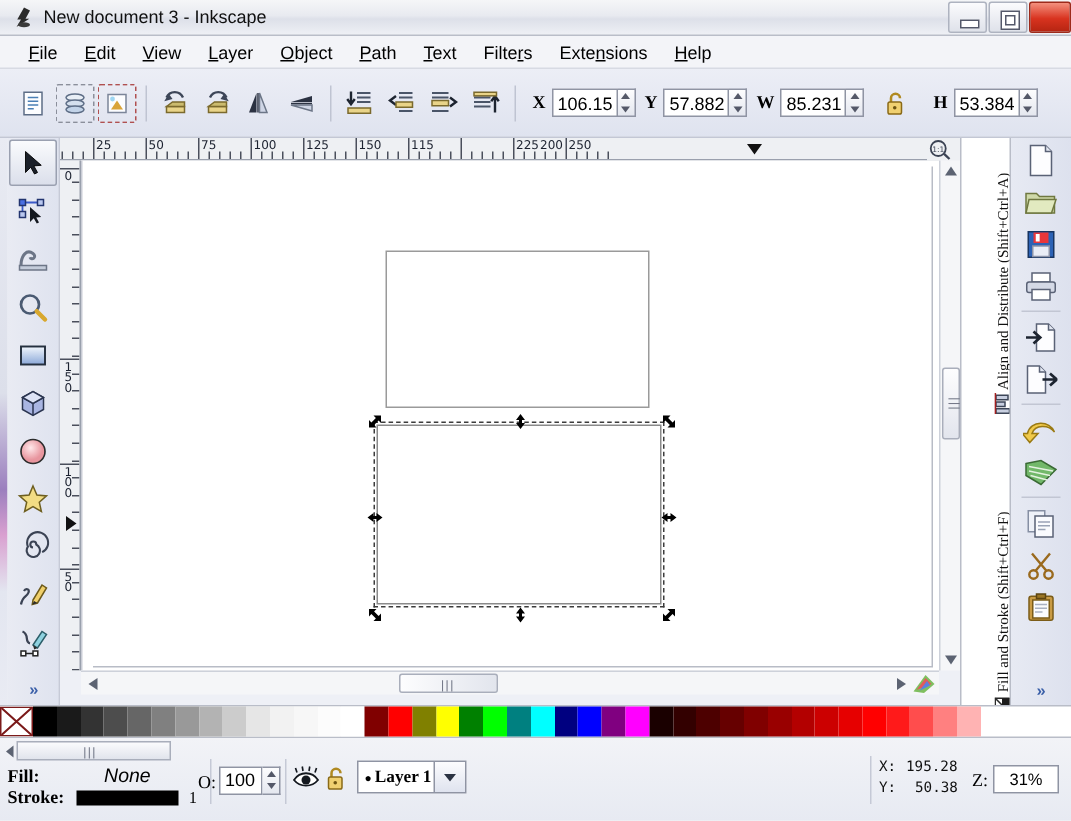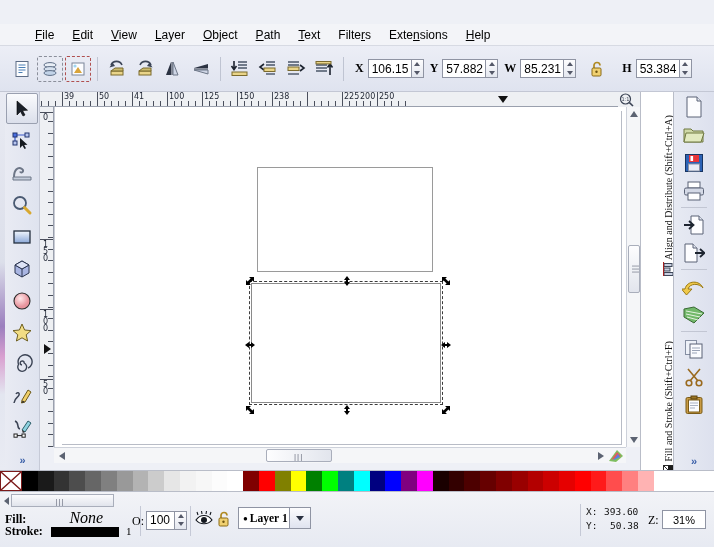--- a/index.html
+++ b/index.html
@@ -23,21 +23,21 @@
       position:relative;border-radius:2px;}
   .wb.close{background:linear-gradient(to bottom,#f3907e,#d8331f 55%,#b62512);border-color:#9d2a1b;width:28px;}
   .wb i{position:absolute;display:block;}
   .wb.min i{left:7px;top:11px;width:11px;height:4px;border:1px solid #54586a;background:#fff;}
   .wb.max i{left:7px;top:5px;width:11px;height:11px;border:1px solid #54586a;background:#fff;}
   .wb.max i:after{content:"";position:absolute;left:2px;top:2px;right:2px;bottom:2px;border:1px solid #54586a;}
 
   
   .menubar{position:absolute;left:0;top:24px;width:714px;height:22px;
     background:#f3f4f8;border-bottom:1px solid #d7dae3;box-sizing:border-box;
-    display:flex;align-items:center;padding-left:26px;}
+    display:flex;align-items:center;padding-left:10px;}
   .menu-item{padding:2px 9px;font-size:12px;color:#000;cursor:default;white-space:nowrap;}
   .menu-item u{text-decoration:underline;}
 
   
   .cmdbar{position:absolute;left:0;top:46px;width:714px;height:46px;
     background:linear-gradient(to bottom,#eceef6,#dfe3ef);
     border-bottom:1px solid #c3c7d4;box-sizing:border-box;
     display:flex;align-items:center;}
   .tbtn{width:26px;height:26px;margin:0 1px;position:relative;box-sizing:border-box;
         display:flex;align-items:center;justify-content:center;border-radius:2px;}
@@ -116,38 +116,56 @@
   .palette{position:absolute;left:0;top:470px;width:714px;height:22px;background:#fff;
     border-top:1px solid #b9bdc8;border-bottom:1px solid #b9bdc8;box-sizing:border-box;display:flex;}
   .swatch{height:20px;flex:0 0 auto;}
   .pal-none{width:22px;position:relative;background:#fff;}
   .pal-none svg{position:absolute;left:0;top:0;}
 
   
   .statusbar{position:absolute;left:0;top:492px;width:714px;height:55px;
     background:linear-gradient(to bottom,#f2f3f7,#e7eaf2);box-sizing:border-box;}
   .fs-lbl{font-weight:bold;font-family:"Liberation Serif",serif;font-size:12px;}
-  .none-it{font-style:italic;font-family:Liberation Serif, serif;font-size:16px;}
+  .none-it{font-style:italic;font-family:Liberation Sans, sans-serif;font-size:13px;}
   .strokebar{display:inline-block;width:68px;height:10px;background:#000;vertical-align:middle;}
   .layerbox{position:absolute;display:flex;align-items:center;height:22px;
      border:1px solid #8f94a3;background:#fff;box-sizing:border-box;}
   .layerdrop{width:20px;height:20px;border-left:1px solid #8f94a3;
      background:linear-gradient(to bottom,#fcfcfe,#dfe3ef);display:flex;align-items:center;justify-content:center;}
   .statustext{position:absolute;font-size:11.5px;font-family:"Liberation Serif",serif;white-space:nowrap;}
   .statustext b{font-weight:bold;}
   .coords{position:absolute;font-family:"DejaVu Sans Mono",monospace;font-size:9.5px;color:#111;}
   .zoomfld{position:absolute;border:1px solid #8f94a3;background:#fff;height:19px;width:44px;
      display:flex;align-items:center;justify-content:center;font-size:11px;box-sizing:border-box;}
   .vsep{position:absolute;width:1px;background:#c5c9d6;}
 </style>
 </head>
 <body>
 
 <div id="app">
 
+  <div class="titlebar">
+    <span class="title-ico">
+      <svg width="16" height="16" viewBox="0 0 16 16">
+        <path d="M8 1 L3.5 9 L6 9 L3 14 L11.5 8.5 L9 8.5 L12 3 Z" fill="#2b2b2b"></path>
+        <ellipse cx="8" cy="12.5" rx="4" ry="1.6" fill="#3a3a3a"></ellipse>
+      </svg>
+    </span>
+    <span class="title-text">New document 3 - Inkscape</span>
+    <div class="winbtns">
+      <div class="wb min">
+          <i></i>
+        </div>
+      <div class="wb max">
+          <i></i>
+        </div>
+      <div class="wb close"></div>
+    </div>
+  </div>
 
   <div class="menubar">
     <div class="menu-item"><u>F</u>ile</div>
     <div class="menu-item"><u>E</u>dit</div>
     <div class="menu-item"><u>V</u>iew</div>
     <div class="menu-item"><u>L</u>ayer</div>
     <div class="menu-item"><u>O</u>bject</div>
     <div class="menu-item"><u>P</u>ath</div>
     <div class="menu-item"><u>T</u>ext</div>
     <div class="menu-item">Filte<u>r</u>s</div>
@@ -393,33 +411,33 @@
         <path d="M6 17.6 L11 17.6" stroke="#222"></path>
       </svg>
     </div>
     <div class="more" style="position:absolute;bottom:4px;left:0;width:35px;text-align:center;">
       <span class="chev">»</span>
     </div>
   </div>
 
   <div class="hruler" id="hruler">
       <div class="tick" style="left: 22px; top: 0px; width: 1px; height: 14px;"></div>
-      <div class="rlbl" style="left: 24px; top: 1px;">39</div>
+      <div class="rlbl" style="left: 24px; top: 1px;">25</div>
       <div class="tick" style="left: 29px; top: 9px; width: 1px; height: 5px;"></div>
       <div class="tick" style="left: 36px; top: 9px; width: 1px; height: 5px;"></div>
       <div class="tick" style="left: 43px; top: 9px; width: 1px; height: 5px;"></div>
       <div class="tick" style="left: 50px; top: 9px; width: 1px; height: 5px;"></div>
       <div class="tick" style="left: 57px; top: 0px; width: 1px; height: 14px;"></div>
       <div class="rlbl" style="left: 59px; top: 1px;">50</div>
       <div class="tick" style="left: 64px; top: 9px; width: 1px; height: 5px;"></div>
       <div class="tick" style="left: 71px; top: 9px; width: 1px; height: 5px;"></div>
       <div class="tick" style="left: 78px; top: 9px; width: 1px; height: 5px;"></div>
       <div class="tick" style="left: 85px; top: 9px; width: 1px; height: 5px;"></div>
       <div class="tick" style="left: 92px; top: 0px; width: 1px; height: 14px;"></div>
-      <div class="rlbl" style="left: 94px; top: 1px;">41</div>
+      <div class="rlbl" style="left: 94px; top: 1px;">75</div>
       <div class="tick" style="left: 99px; top: 9px; width: 1px; height: 5px;"></div>
       <div class="tick" style="left: 106px; top: 9px; width: 1px; height: 5px;"></div>
       <div class="tick" style="left: 113px; top: 9px; width: 1px; height: 5px;"></div>
       <div class="tick" style="left: 120px; top: 9px; width: 1px; height: 5px;"></div>
       <div class="tick" style="left: 127px; top: 0px; width: 1px; height: 14px;"></div>
       <div class="rlbl" style="left: 129px; top: 1px;">100</div>
       <div class="tick" style="left: 134px; top: 9px; width: 1px; height: 5px;"></div>
       <div class="tick" style="left: 141px; top: 9px; width: 1px; height: 5px;"></div>
       <div class="tick" style="left: 148px; top: 9px; width: 1px; height: 5px;"></div>
       <div class="tick" style="left: 155px; top: 9px; width: 1px; height: 5px;"></div>
@@ -429,21 +447,21 @@
       <div class="tick" style="left: 176px; top: 9px; width: 1px; height: 5px;"></div>
       <div class="tick" style="left: 183px; top: 9px; width: 1px; height: 5px;"></div>
       <div class="tick" style="left: 190px; top: 9px; width: 1px; height: 5px;"></div>
       <div class="tick" style="left: 197px; top: 0px; width: 1px; height: 14px;"></div>
       <div class="rlbl" style="left: 199px; top: 1px;">150</div>
       <div class="tick" style="left: 204px; top: 9px; width: 1px; height: 5px;"></div>
       <div class="tick" style="left: 211px; top: 9px; width: 1px; height: 5px;"></div>
       <div class="tick" style="left: 218px; top: 9px; width: 1px; height: 5px;"></div>
       <div class="tick" style="left: 225px; top: 9px; width: 1px; height: 5px;"></div>
       <div class="tick" style="left: 232px; top: 0px; width: 1px; height: 14px;"></div>
-      <div class="rlbl" style="left: 234px; top: 1px;">238</div>
+      <div class="rlbl" style="left: 234px; top: 1px;">115</div>
       <div class="tick" style="left: 239px; top: 9px; width: 1px; height: 5px;"></div>
       <div class="tick" style="left: 246px; top: 9px; width: 1px; height: 5px;"></div>
       <div class="tick" style="left: 253px; top: 9px; width: 1px; height: 5px;"></div>
       <div class="tick" style="left: 260px; top: 9px; width: 1px; height: 5px;"></div>
       <div class="tick" style="left: 267px; top: 0px; width: 1px; height: 14px;"></div>
       <div class="rlbl" style="left: 280px; top: 1px; padding-left: 40px;">200</div>
       <div class="tick" style="left: 274px; top: 9px; width: 1px; height: 5px;"></div>
       <div class="tick" style="left: 281px; top: 9px; width: 1px; height: 5px;"></div>
       <div class="tick" style="left: 288px; top: 9px; width: 1px; height: 5px;"></div>
       <div class="tick" style="left: 295px; top: 9px; width: 1px; height: 5px;"></div>
@@ -798,21 +816,21 @@
       <span style="font-weight:bold;font-size:11.5px;font-family:'Liberation Serif',serif;padding-left:2px;">Layer 1</span>
       <div class="layerdrop" style="margin-left:auto;">
         <span style="width:0;height:0;border-left:4px solid transparent;border-right:4px solid transparent;border-top:5px solid #2b3242;display:block;"></span>
       </div>
     </div>
 
 
     <div class="vsep" style="left:580px;top:12px;height:32px;"></div>
 
     <span class="coords" style="left:586px;top:14px;">X:</span>
-    <span class="coords" style="left:604px;top:14px;">393.60</span>
+    <span class="coords" style="left:604px;top:14px;">195.28</span>
     <span class="coords" style="left:586px;top:28px;">Y:</span>
     <span class="coords" style="left:610px;top:28px;">50.38</span>
 
     <span style="position:absolute;left:648px;top:21px;font-size:12px;font-family:'Liberation Serif',serif;">Z:</span>
     <div class="zoomfld" style="left:662px;top:18px;">
       <span>31%</span>
     </div>
   </div>
 
 </div>

